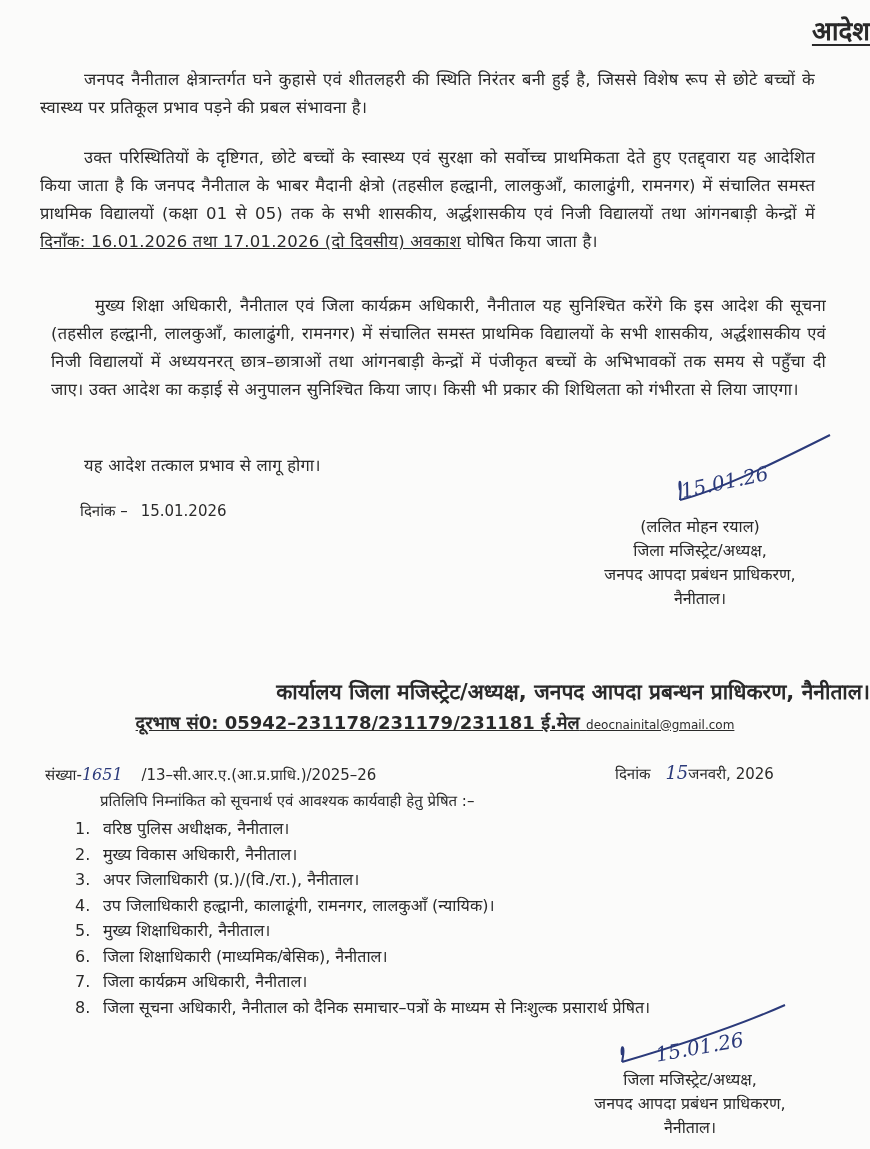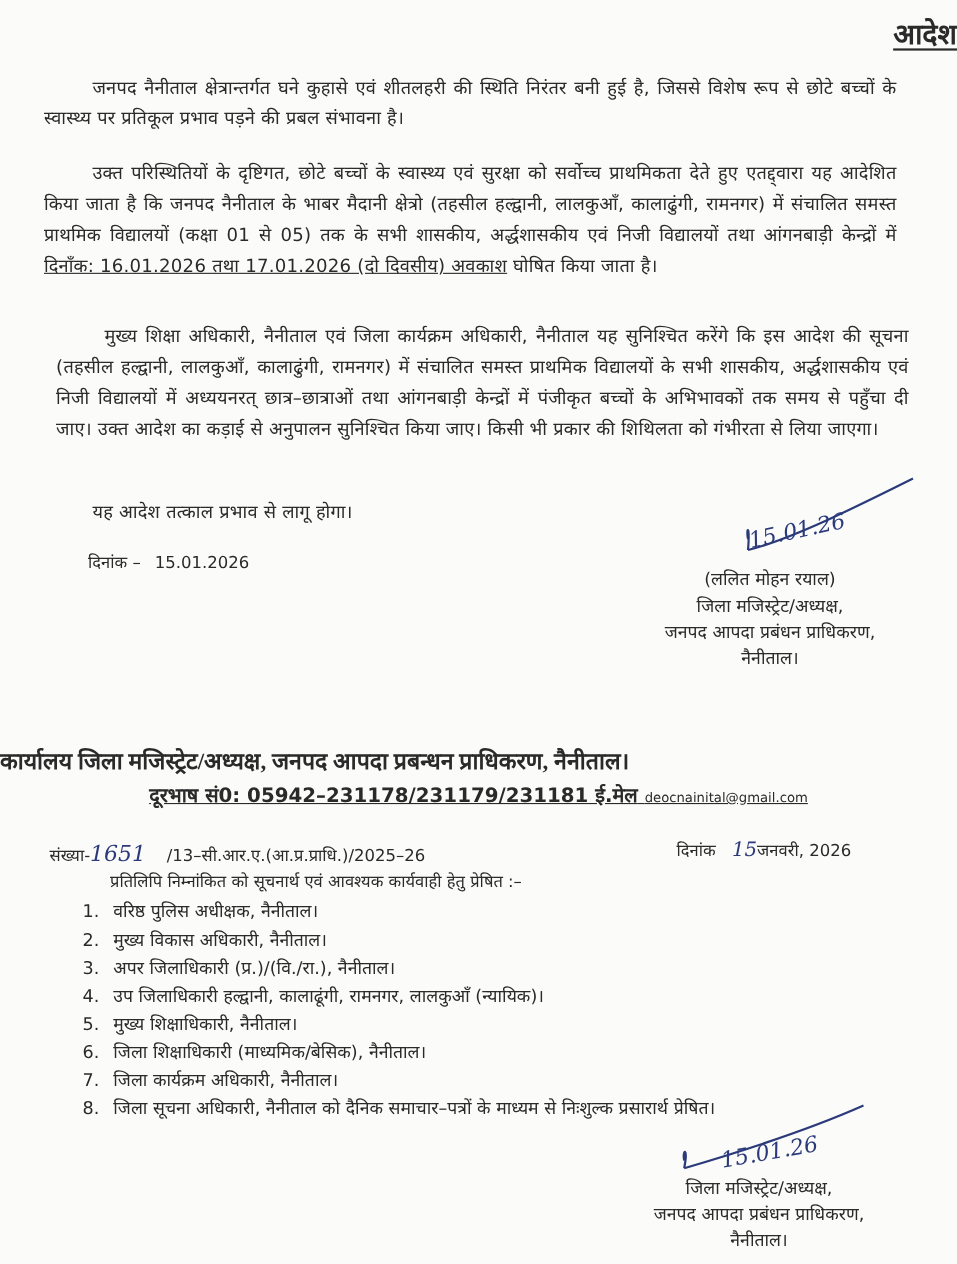--- a/index.html
+++ b/index.html
@@ -20,21 +20,21 @@
   .para {
     left:40px; width:775px;
     font-size:16.5px; line-height:28px; text-align:justify;
     letter-spacing:0.2px;
   }
   .para .indent { display:inline-block; width:44px; }
   .ul { text-decoration:underline; }
   .line { font-size:16.5px; white-space:nowrap; }
   .sig-block { text-align:center; font-size:16px; line-height:24px; }
   .office {
-    left:0; width:870px; text-align:left; font-size:21px; font-weight:bold;font-family:Liberation Serif, serif;
+    left:0; width:870px; text-align:right; font-size:21px; font-weight:bold;
   }
   .contact {
     left:0; width:870px; text-align:center; font-size:18px; font-weight:bold;
     text-decoration:underline;
   }
   .contact .email { font-size:12px; font-weight:normal; }
   .copy-list { left:75px; font-size:16px; line-height:25.5px; }
   .copy-list .item { white-space:nowrap; }
   .copy-list .num { display:inline-block; width:28px; }
   .hand { color:#2b3a7a; font-family:"DejaVu Serif", serif; font-style:italic; }
@@ -79,21 +79,21 @@
     <div>नैनीताल।</div>
   </div>
 
   <div class="abs office" style="top:677px;">कार्यालय जिला मजिस्ट्रेट/अध्यक्ष, जनपद आपदा प्रबन्धन प्राधिकरण, नैनीताल।</div>
   <div class="abs contact" style="top:710px;">
     <span>दूरभाष सं0: 05942–231178/231179/231181 ई.मेल</span>
     <span class="email">deocnainital@gmail.com</span>
   </div>
 
   <div class="abs line" style="left:45px; top:764px; font-size:15px;">
-    <span>संख्या-</span><span class="hand" style="font-size:20px;">1651</span>
+    <span>संख्या-</span><span class="hand" style="font-size:16px;">1651</span>
     <span style="margin-left:14px;">/13–सी.आर.ए.(आ.प्र.प्राधि.)/2025–26</span>
   </div>
   <div class="abs line" style="left:615px; top:762px; font-size:15px;">
     <span>दिनांक</span>
     <span class="hand" style="font-size:18px; margin-left:10px;">15</span><span>जनवरी, 2026</span>
   </div>
   <div class="abs line" style="left:100px; top:790px; font-size:15px;">प्रतिलिपि निम्नांकित को सूचनार्थ एवं आवश्यक कार्यवाही हेतु प्रेषित :–</div>
 
   <div class="abs copy-list" style="top:816px;">
     <div class="item"><span class="num">1.</span><span>वरिष्ठ पुलिस अधीक्षक, नैनीताल।</span></div>

